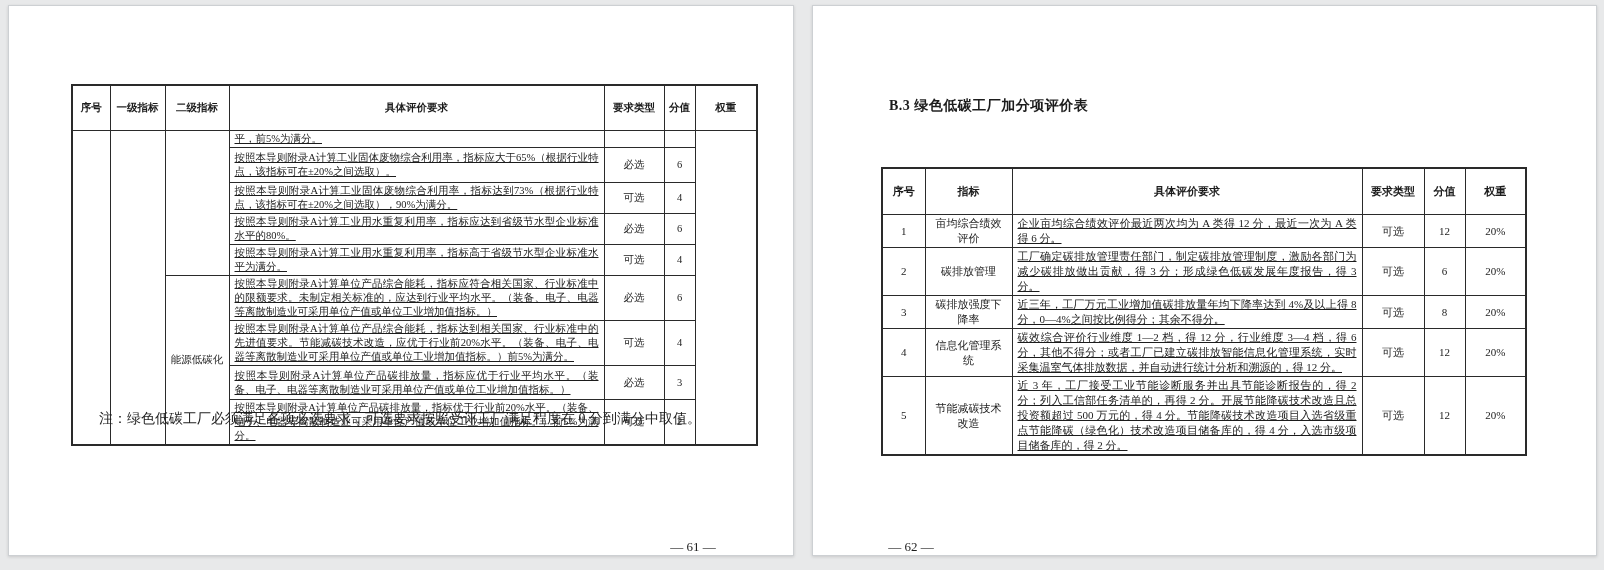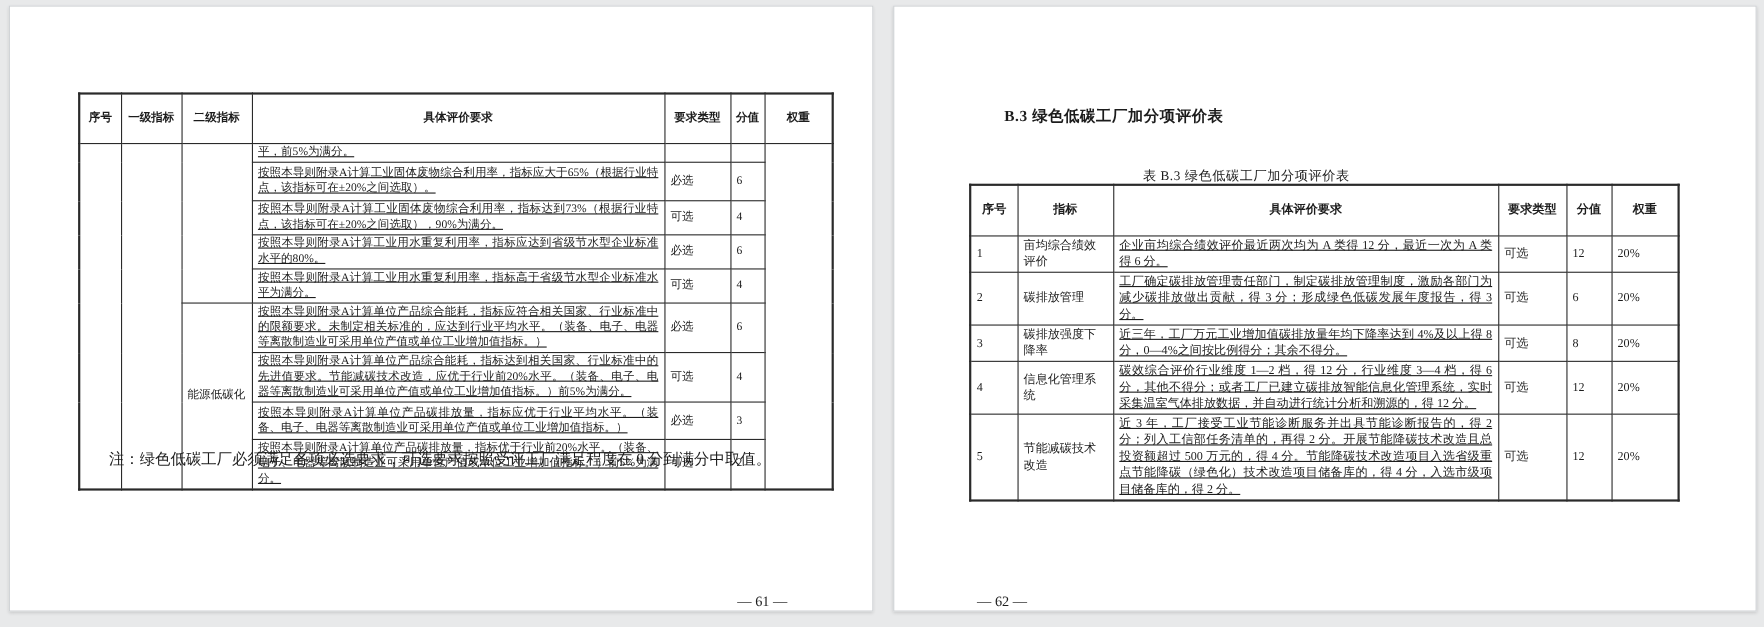--- a/index.html
+++ b/index.html
@@ -19,33 +19,32 @@
 
   table.tbl {
     position:absolute; border-collapse:collapse; table-layout:fixed;
     border:2px solid #2a2a2a;
   }
   .tbl th, .tbl td {
     border:1px solid #2a2a2a; padding:1px 5px; vertical-align:middle;
     overflow:hidden; box-sizing:border-box;
   }
   .tbl th { font-weight:bold; text-align:center; padding:15px 2px; }
-  .tbl td.c { text-align:left;font-family:Liberation Serif, serif; }
+  .tbl td.c { text-align:center;font-family:Liberation Serif, serif; }
   .tbl td.req { text-align:justify;text-decoration:underline; }
 
   .tbl-left  { left:62px; top:78px;  width:685px; font-size:10.5px; line-height:14px; }
   .tbl-right { left:68px; top:161px; width:644px; font-size:11px;   line-height:15px; }
 
   .note {
     position:absolute; left:90px; top:405px; font-size:14px; line-height:15px;
   }
   .section-heading {
     position:absolute; left:76px; top:91px; font-size:14px; font-weight:bold;
     letter-spacing:0.5px;
-    margin-left:24px;
   }
   .intro-para {
     position:absolute; left:84px; top:119px; font-size:12.5px; letter-spacing:0.5px;
   }
   .table-caption {
     position:absolute; left:170px; top:146px; width:300px; text-align:center;
     font-size:12px; letter-spacing:0.5px;
   }
   .pageno {
     position:absolute; top:488px; width:120px; text-align:center; font-size:13px;margin-top:45px;
@@ -131,21 +130,20 @@
   </tbody>
     </table>
 
   <div class="note">注：绿色低碳工厂必须满足各项必选要求，可选要求按照受评工厂满足程度在 0 分到满分中取值。</div>
   <div class="pageno pageno-left">— 61 —</div>
 </div>
 
 <div class="page page-right">
 
   <div class="section-heading">B.3  绿色低碳工厂加分项评价表</div>
-  <div class="table-caption">表 B.3  绿色低碳工厂加分项评价表</div>
 
   <table class="tbl tbl-right">
     <colgroup>
       <col style="width:43px">
         <col style="width:87px">
         <col style="width:350px">
       <col style="width:62px">
         <col style="width:41px">
         <col style="width:61px">
     </colgroup>

